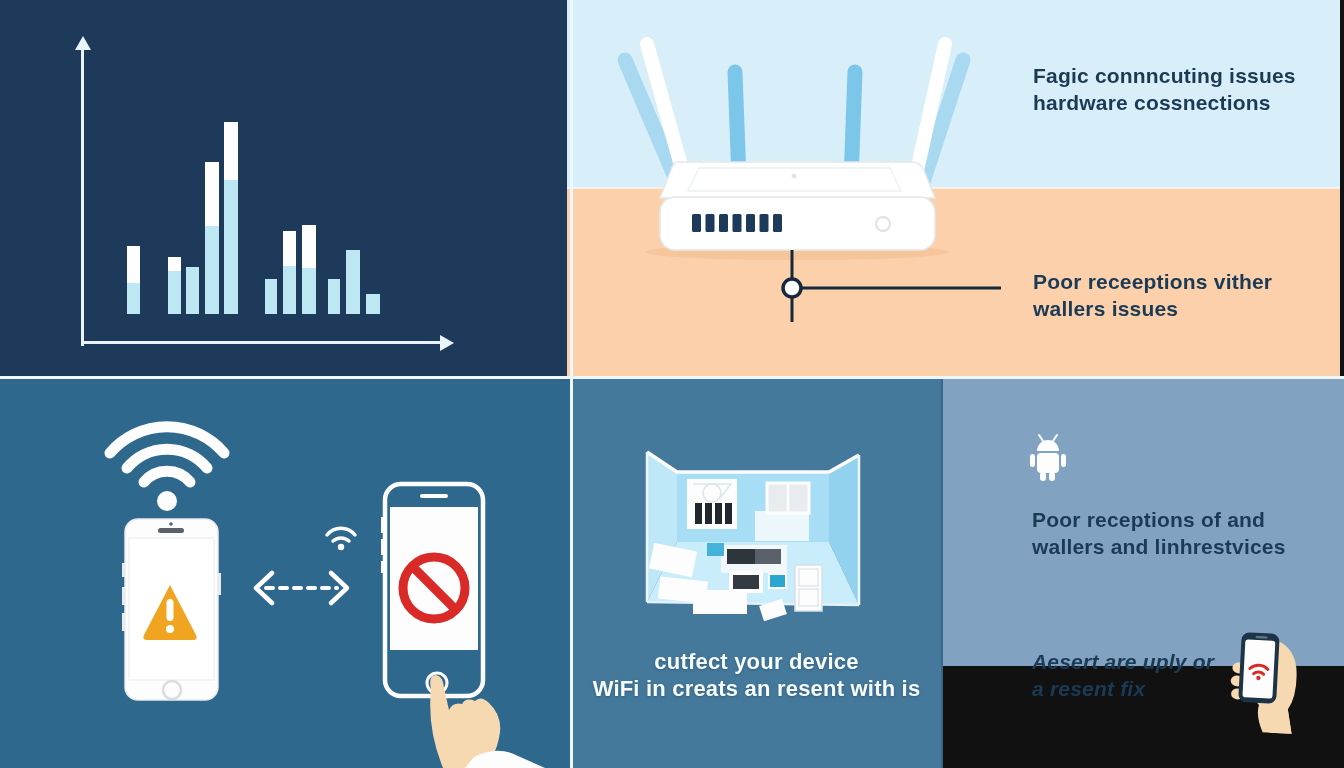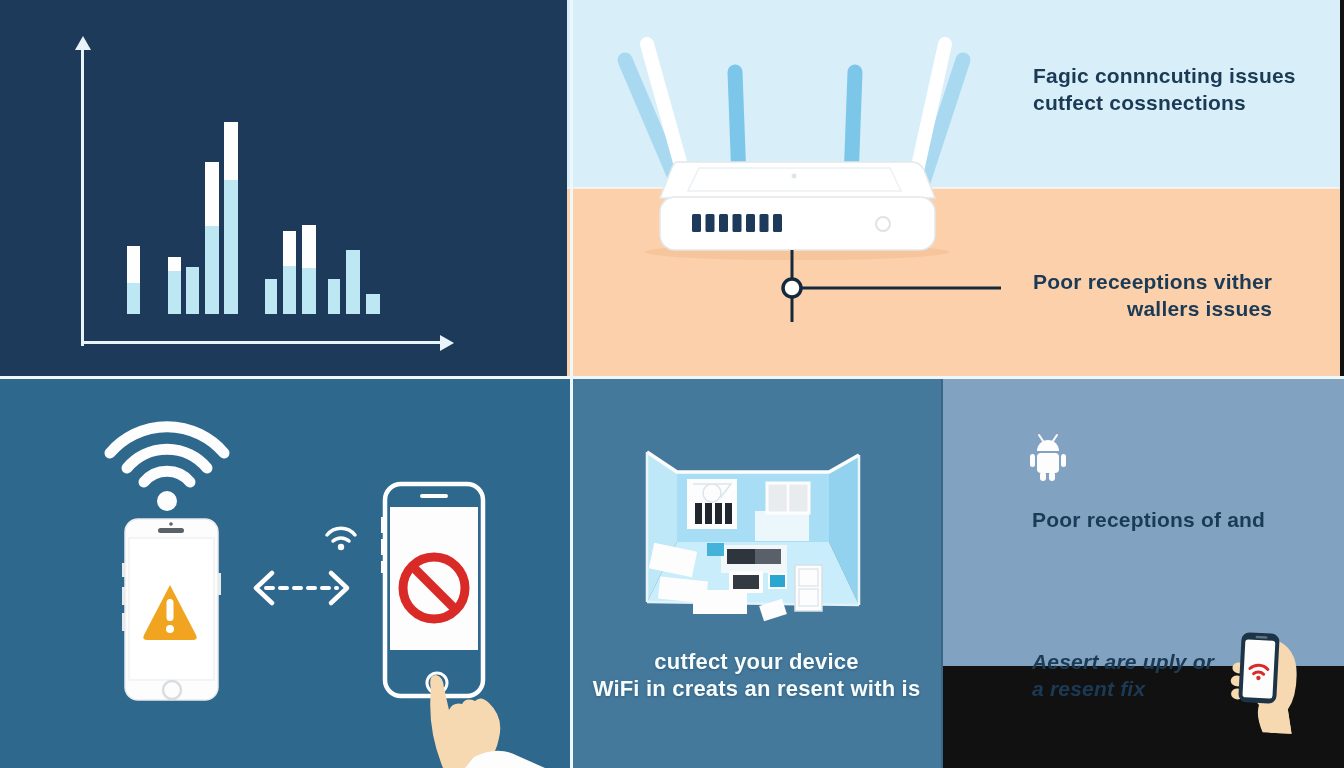--- a/index.html
+++ b/index.html
@@ -134,23 +134,23 @@
 
       <g>
         <line x1="225" y1="250" x2="225" y2="322" stroke="var(--line_dark)" stroke-width="3"></line>
         <line x1="233" y1="288" x2="434" y2="288" stroke="var(--line_dark)" stroke-width="3"></line>
         <circle cx="225" cy="288" r="9" fill="var(--router_white)" stroke="var(--line_dark)" stroke-width="3.5"></circle>
       </g>
     </svg>
 
     <div class="cap cap-connect" style="left:466px;top:62px;">
       <div>Fagic connncuting issues</div>
-      <div>cutfect cossnections</div>
-    </div>
-    <div class="cap cap-hardware" style="left:466px;top:268px;text-align:right;">
+      <div>hardware cossnections</div>
+    </div>
+    <div class="cap cap-hardware" style="left:466px;top:268px;">
       <div>Poor receeptions vither</div>
       <div>wallers issues</div>
     </div>
   </section>
 
   <section class="panel panel-bl">
     <svg class="illus" style="left:0;top:0;" width="571" height="391" viewBox="0 0 571 391">
 
       <g stroke="#fdfdfe" stroke-width="11" fill="none" stroke-linecap="round">
         <path d="M 110 76 A 75 75 0 0 1 224 76"></path>
@@ -288,20 +288,21 @@
             <path d="M 307 292 A 12.5 12.5 0 0 1 325 292"></path>
             <path d="M 311 297 A 7 7 0 0 1 321 297"></path>
             <circle cx="316" cy="301" r="2.2" fill="var(--accent_red)" stroke="none"></circle>
           </g>
         </g>
         <path d="M 333 326 L 347 331 L 352 355 L 330 355 Q 324 340 327 330 Z" fill="var(--skin)"></path>
       </g>
     </svg>
     <div class="cap cap-walls" style="left:89px;top:129px;">
       <div>Poor receptions of and</div>
+      <div>wallers and linhrestvices</div>
     </div>
     <div class="cap cap-restart" style="left:89px;top:271px;">
       <div>Aesert are uply or</div>
       <div>a resent fix</div>
     </div>
   </section>
 
   <div class="divider-v"></div>
   <div class="divider-h"></div>
   <div class="seam-bm-br"></div>

